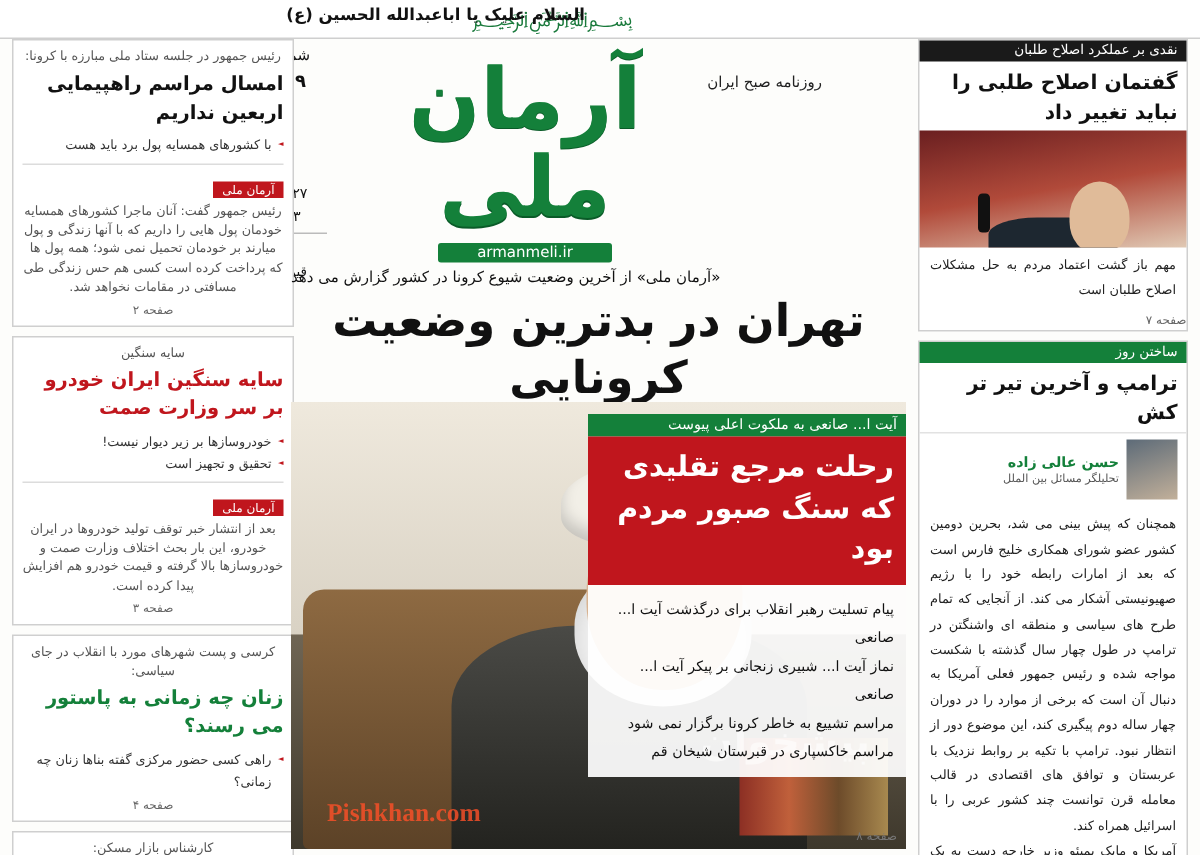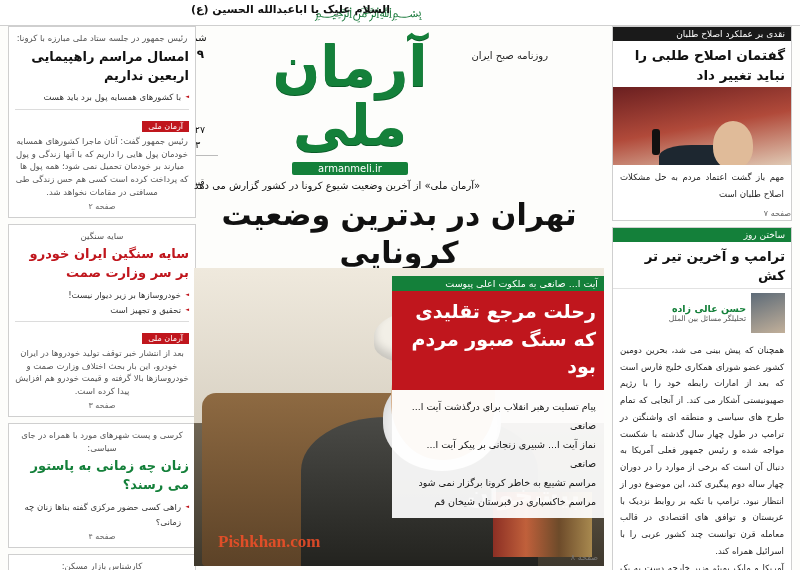--- a/index.html
+++ b/index.html
@@ -308,21 +308,21 @@
         <div class="bullet">خودروسازها بر زیر دیوار نیست!</div>
         <div class="bullet">تحقیق و تجهیز است</div>
       </div>
       <div class="sep-line"></div>
       <span class="redtag">آرمان ملی</span>
       <div class="kicker">بعد از انتشار خبر توقف تولید خودروها در ایران خودرو، این بار بحث اختلاف وزارت صمت و خودروسازها بالا گرفته و قیمت خودرو هم افزایش پیدا کرده است.</div>
       <div class="pagefoot">صفحه ۳</div>
     </div>
 
     <div class="newsbox">
-      <div class="kicker">کرسی و پست شهرهای مورد با همراه در جای سیاسی:</div>
+      <div class="kicker">کرسی و پست شهرهای مورد با انقلاب در جای سیاسی:</div>
       <div class="headline green">زنان چه زمانی به پاستور می رسند؟</div>
       <div class="bullets">
         <div class="bullet">راهی کسی حضور مرکزی گفته بناها زنان چه زمانی؟</div>
       </div>
       <div class="pagefoot">صفحه ۴</div>
     </div>
 
     <div class="newsbox">
       <div class="kicker">کارشناس بازار مسکن:</div>
 

